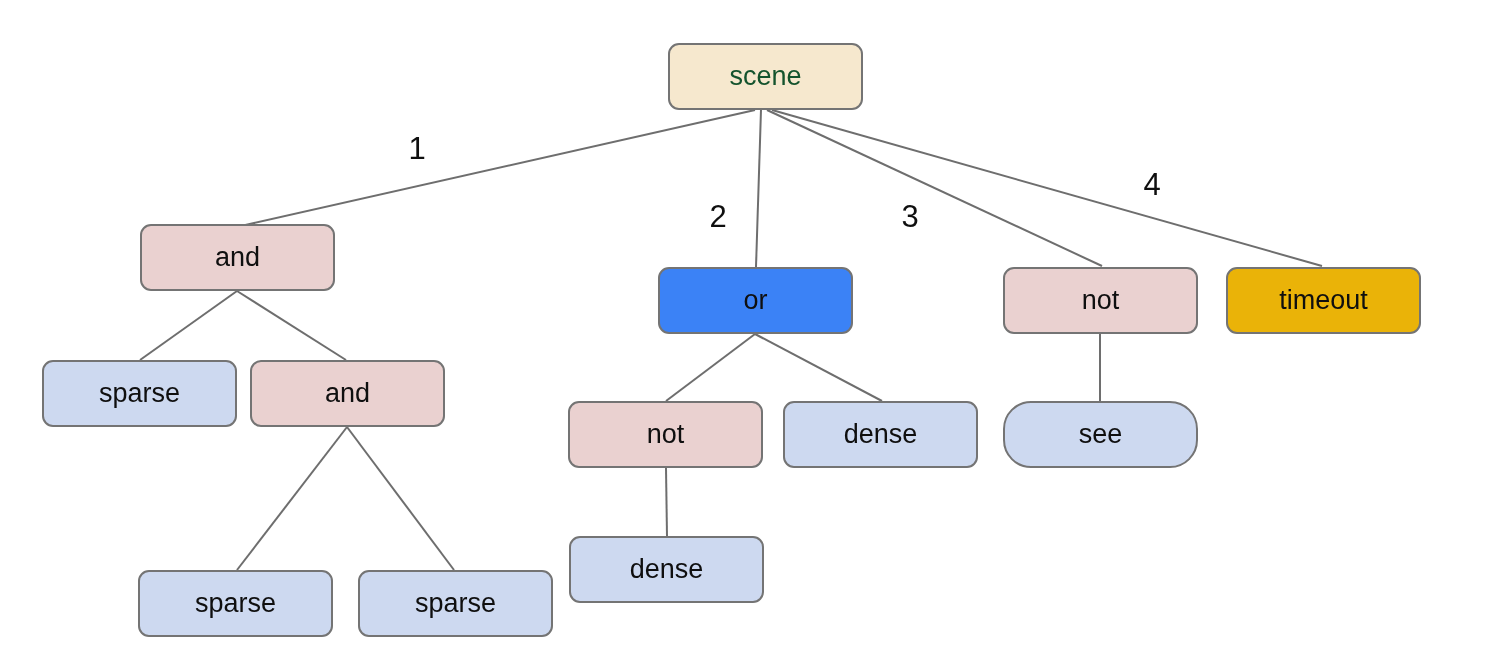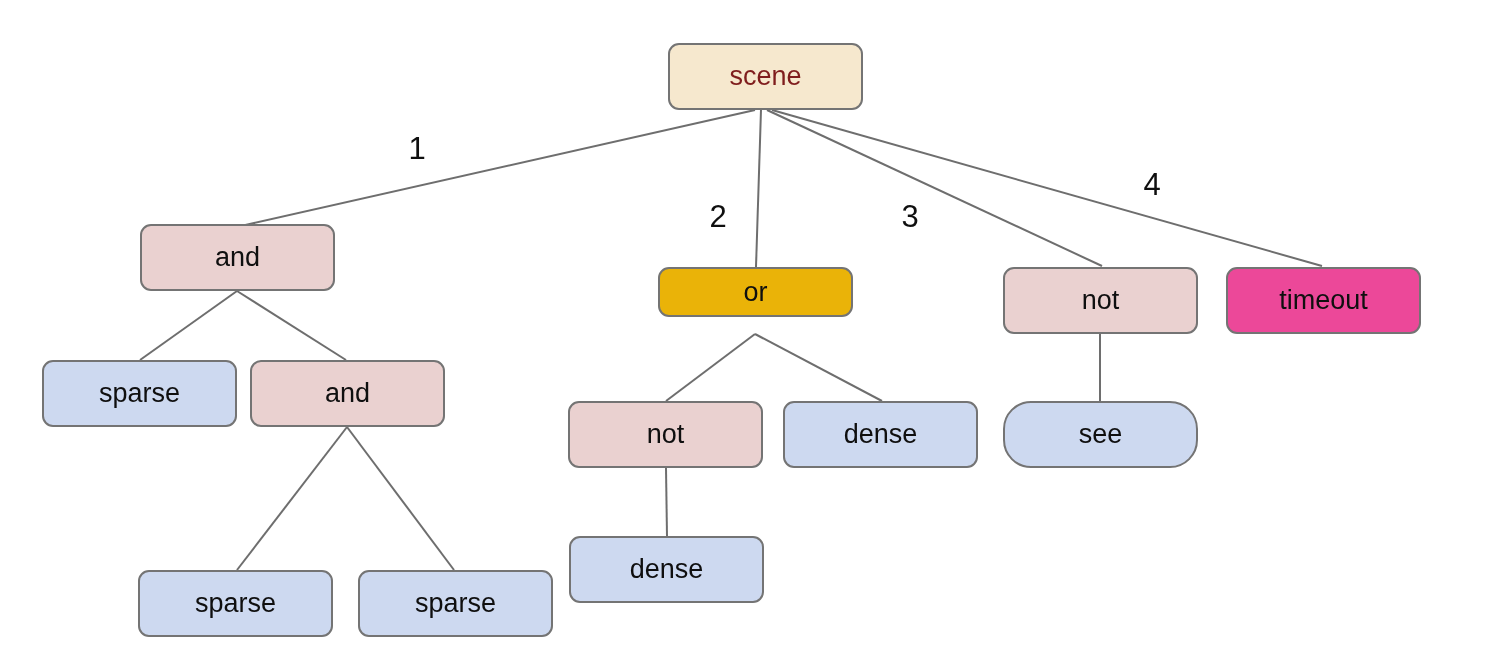--- a/index.html
+++ b/index.html
@@ -63,33 +63,33 @@
       <line x1="237" y1="291" x2="140" y2="360" stroke="#6e6e6e"></line>
       <line x1="237" y1="291" x2="346" y2="360" stroke="#6e6e6e"></line>
       <line x1="755" y1="334" x2="666" y2="401" stroke="#6e6e6e"></line>
       <line x1="755" y1="334" x2="882" y2="401" stroke="#6e6e6e"></line>
       <line x1="1100" y1="334" x2="1100" y2="401" stroke="#6e6e6e"></line>
       <line x1="666" y1="468" x2="667" y2="536" stroke="#6e6e6e"></line>
       <line x1="347" y1="427" x2="237" y2="570" stroke="#6e6e6e"></line>
       <line x1="347" y1="427" x2="454" y2="570" stroke="#6e6e6e"></line>
     </svg>
 
-<div class="node root" style="left: 668px; top: 43px; width: 195px; height: 67px; background: rgb(246, 232, 206); border-color: rgb(116, 116, 116); color: #7f1d1d;">
+<div class="node root" style="left: 668px; top: 43px; width: 195px; height: 67px; background: rgb(246, 232, 206); border-color: rgb(116, 116, 116); color: #14532d;">
       <span>scene</span>
     </div>
     <div class="node operator" style="left: 140px; top: 224px; width: 195px; height: 67px; background: rgb(234, 209, 208); border-color: rgb(116, 116, 116); color: rgb(15, 15, 15);">
       <span>and</span>
     </div>
-    <div class="node operator" style="left: 658px; top: 267px; width: 195px; height: 50px; background: #eab308; border-color: rgb(116, 116, 116); color: rgb(15, 15, 15); text-align: center;">
+    <div class="node operator" style="left: 658px; top: 267px; width: 195px; height: 67px; background: #3b82f6; border-color: rgb(116, 116, 116); color: rgb(15, 15, 15); text-align: center;">
       <span>or</span>
     </div>
     <div class="node operator" style="left: 1003px; top: 267px; width: 195px; height: 67px; background: rgb(234, 209, 208); border-color: rgb(116, 116, 116); color: rgb(15, 15, 15);">
       <span>not</span>
     </div>
-    <div class="node leaf" style="left: 1226px; top: 267px; width: 195px; height: 67px; background: #ec4899; border-color: rgb(116, 116, 116); color: rgb(15, 15, 15);">
+    <div class="node leaf" style="left: 1226px; top: 267px; width: 195px; height: 67px; background: #eab308; border-color: rgb(116, 116, 116); color: rgb(15, 15, 15);">
       <span>timeout</span>
     </div>
     <div class="node leaf" style="left: 42px; top: 360px; width: 195px; height: 67px; background: rgb(205, 217, 240); border-color: rgb(116, 116, 116); color: rgb(15, 15, 15);">
       <span>sparse</span>
     </div>
     <div class="node operator" style="left: 250px; top: 360px; width: 195px; height: 67px; background: rgb(234, 209, 208); border-color: rgb(116, 116, 116); color: rgb(15, 15, 15);">
       <span>and</span>
     </div>
     <div class="node operator" style="left: 568px; top: 401px; width: 195px; height: 67px; background: rgb(234, 209, 208); border-color: rgb(116, 116, 116); color: rgb(15, 15, 15);">
       <span>not</span>

